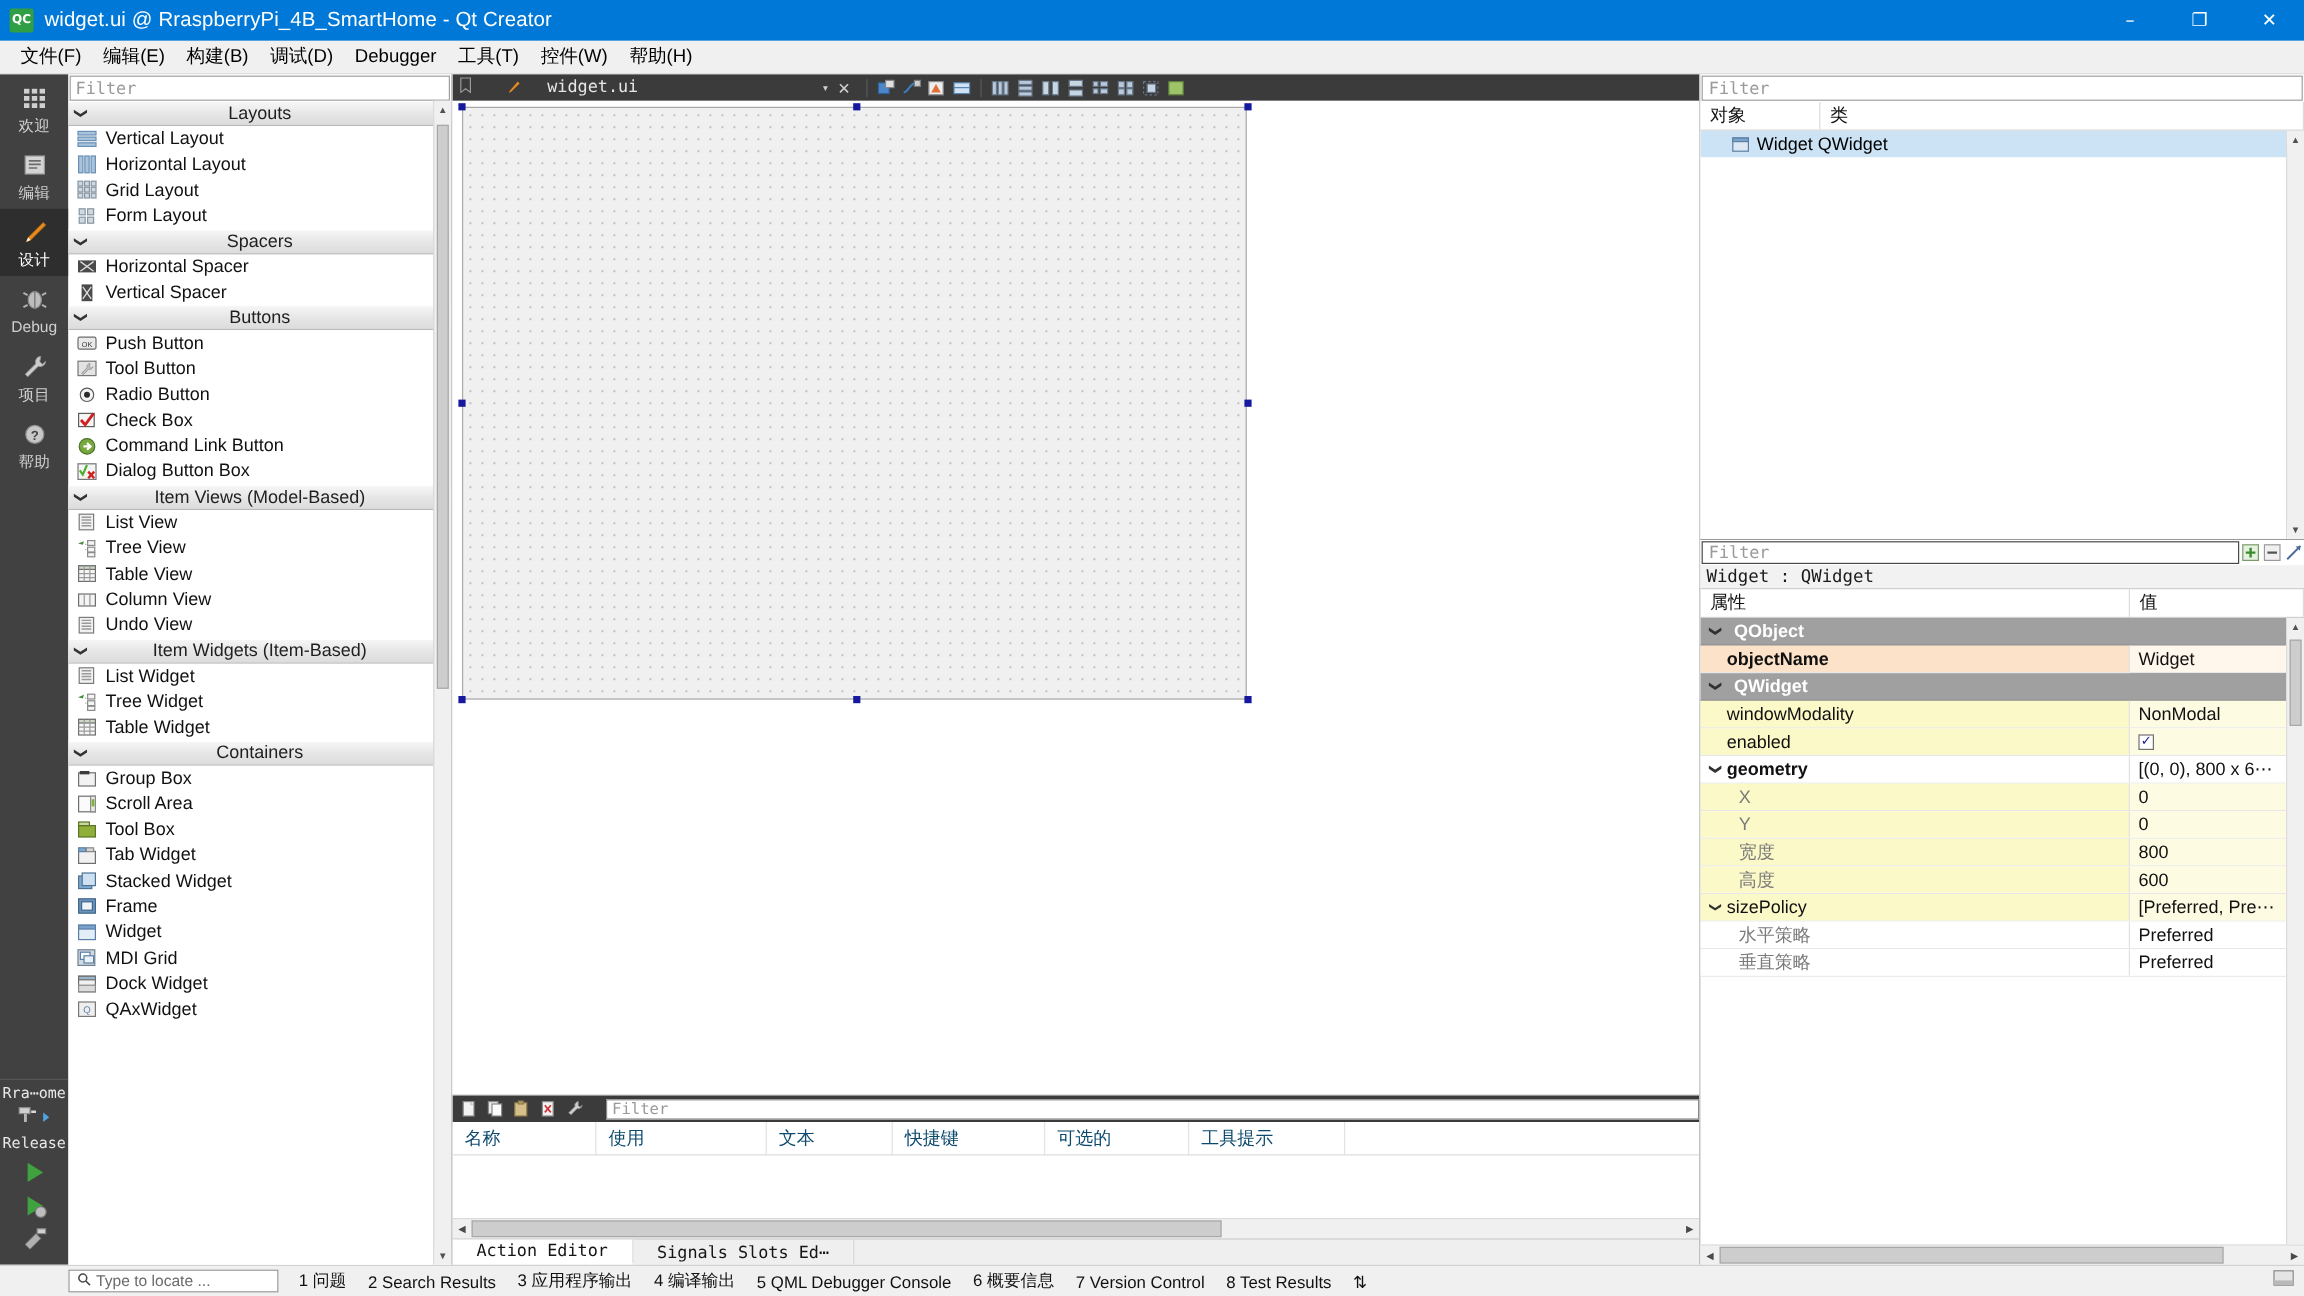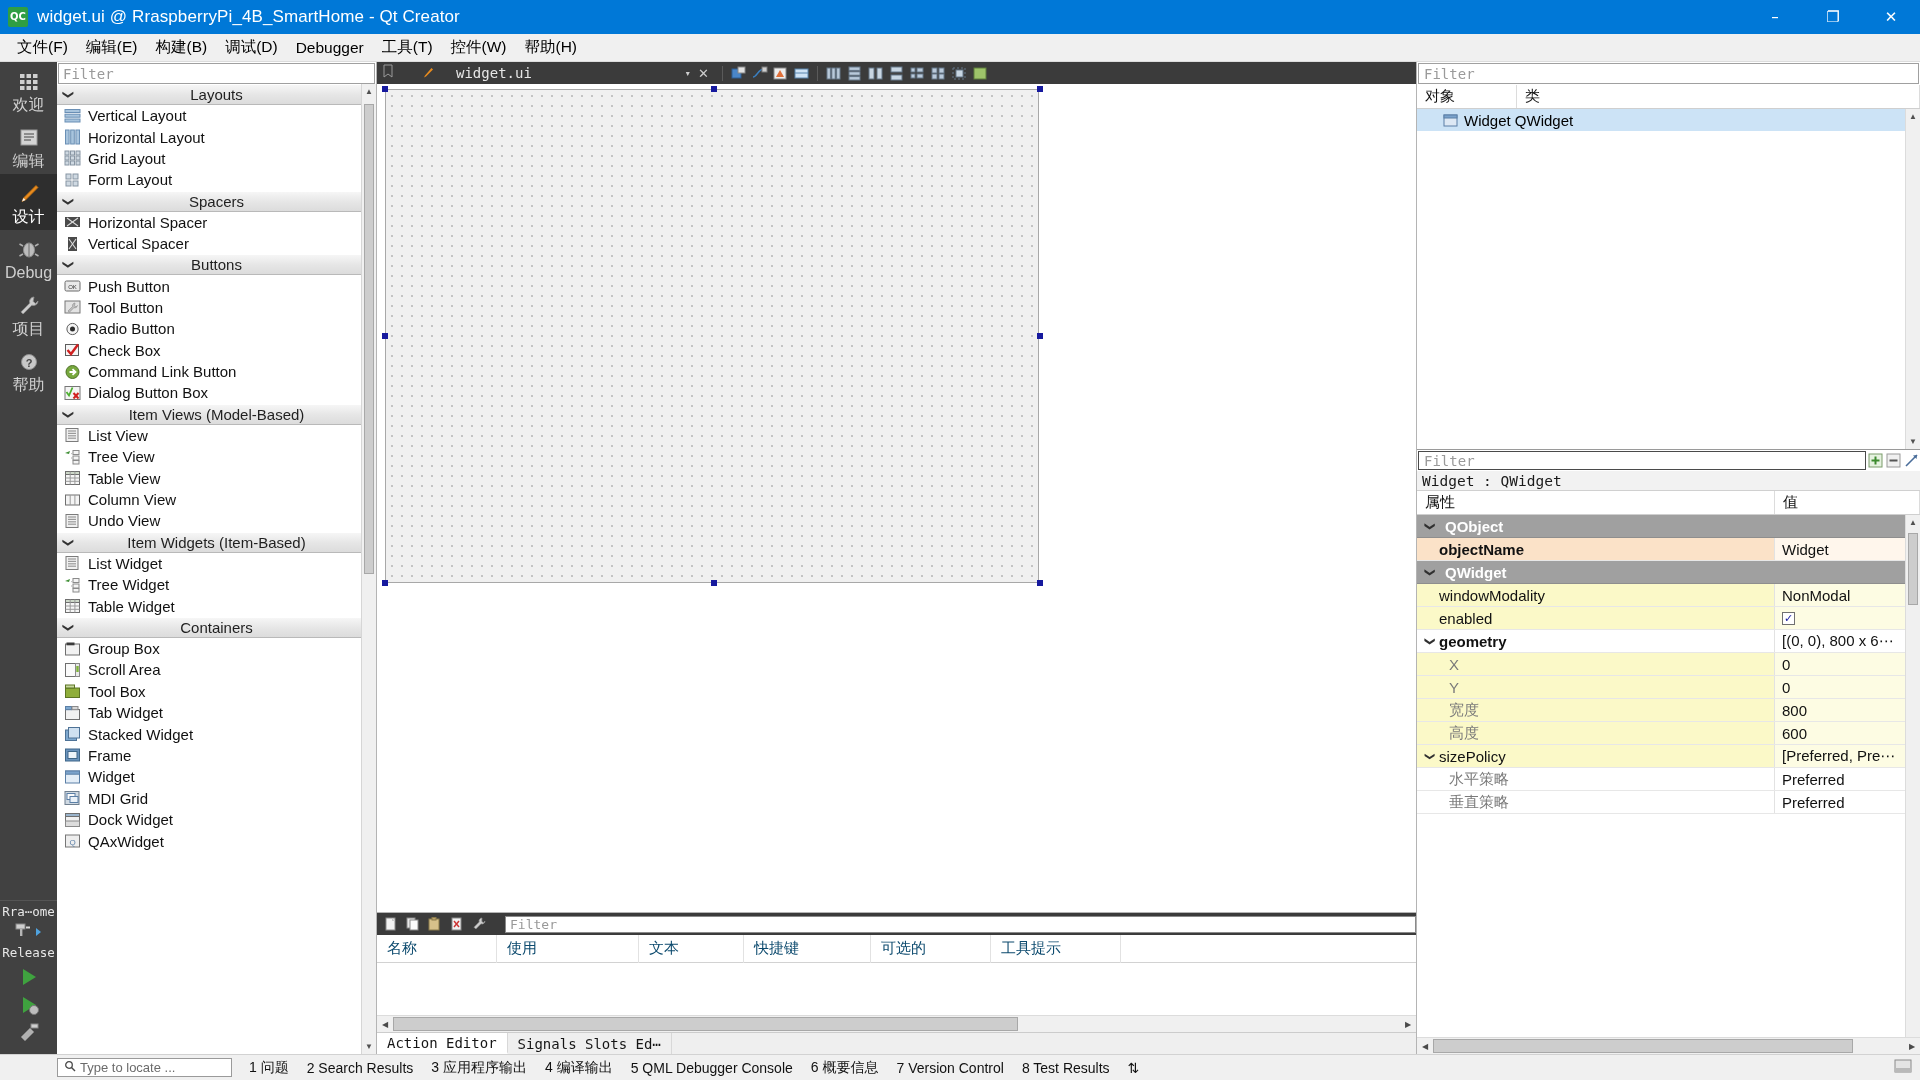--- a/index.html
+++ b/index.html
@@ -44,21 +44,21 @@
   .modebar {
     width: 57px; background: #414141; flex: 0 0 57px;
     display: flex; flex-direction: column; align-items: stretch;
   }
   .mode-item {
     padding: 7px 0 6px; display: flex; flex-direction: column; align-items: center;
     color: #cfcfcf; font-size: 13px; gap: 3px;
   }
   .mode-item.active { background: #2e2e2e; color: #ffffff; }
   .mode-ico { width: 26px; height: 26px; display: block; }
-  .mode-label { font-size: 16px; line-height: 14px; }
+  .mode-label { font-size: 13px; line-height: 14px; }
   .modebar-spacer { flex: 1 1 auto; }
   .kit-box { border-top: 1px solid #555; padding: 3px 2px 2px; }
   .kit-line {
     color: #e8e8e8; font-size: 12.5px; font-family: "DejaVu Sans Mono", monospace;
     text-align: center; white-space: nowrap; overflow: hidden;
   }
   .kit-row { display: flex; align-items: center; justify-content: center; gap: 3px; padding: 2px 0; }
   .run-row { display: flex; flex-direction: column; align-items: center; gap: 6px; padding: 6px 0 8px; }
   .run-ico { width: 22px; height: 22px; }
 
@@ -175,21 +175,21 @@
   .hsb-track { flex: 1 1 auto; height: 14px; position: relative; }
   .hsb-thumb {
     position: absolute; left: 0; top: 0; bottom: 0; width: 625px;
     background: #cdcdcd; border: 1px solid #a8a8a8;
   }
   .bd-tabs {
     height: 22px; display: flex; align-items: stretch; background: #efefef;
     border-top: 1px solid #cccccc;
   }
   .bd-tab {
-    display: flex; align-items: center; padding: 0 10px; font-size: 14px;
+    display: flex; align-items: center; padding: 0 20px; font-size: 14px;
     font-family: "DejaVu Sans Mono", monospace; color: #151515;
     border-right: 1px solid #d8d8d8;
   }
   .bd-tab.active { background: #ffffff; border-bottom: 2px solid #ffffff; }
 
   
   .rightdock {
     width: 504px; flex: 0 0 504px; background: #ffffff;
     display: flex; flex-direction: column; border-left: 1px solid #b4b4b4;
   }

